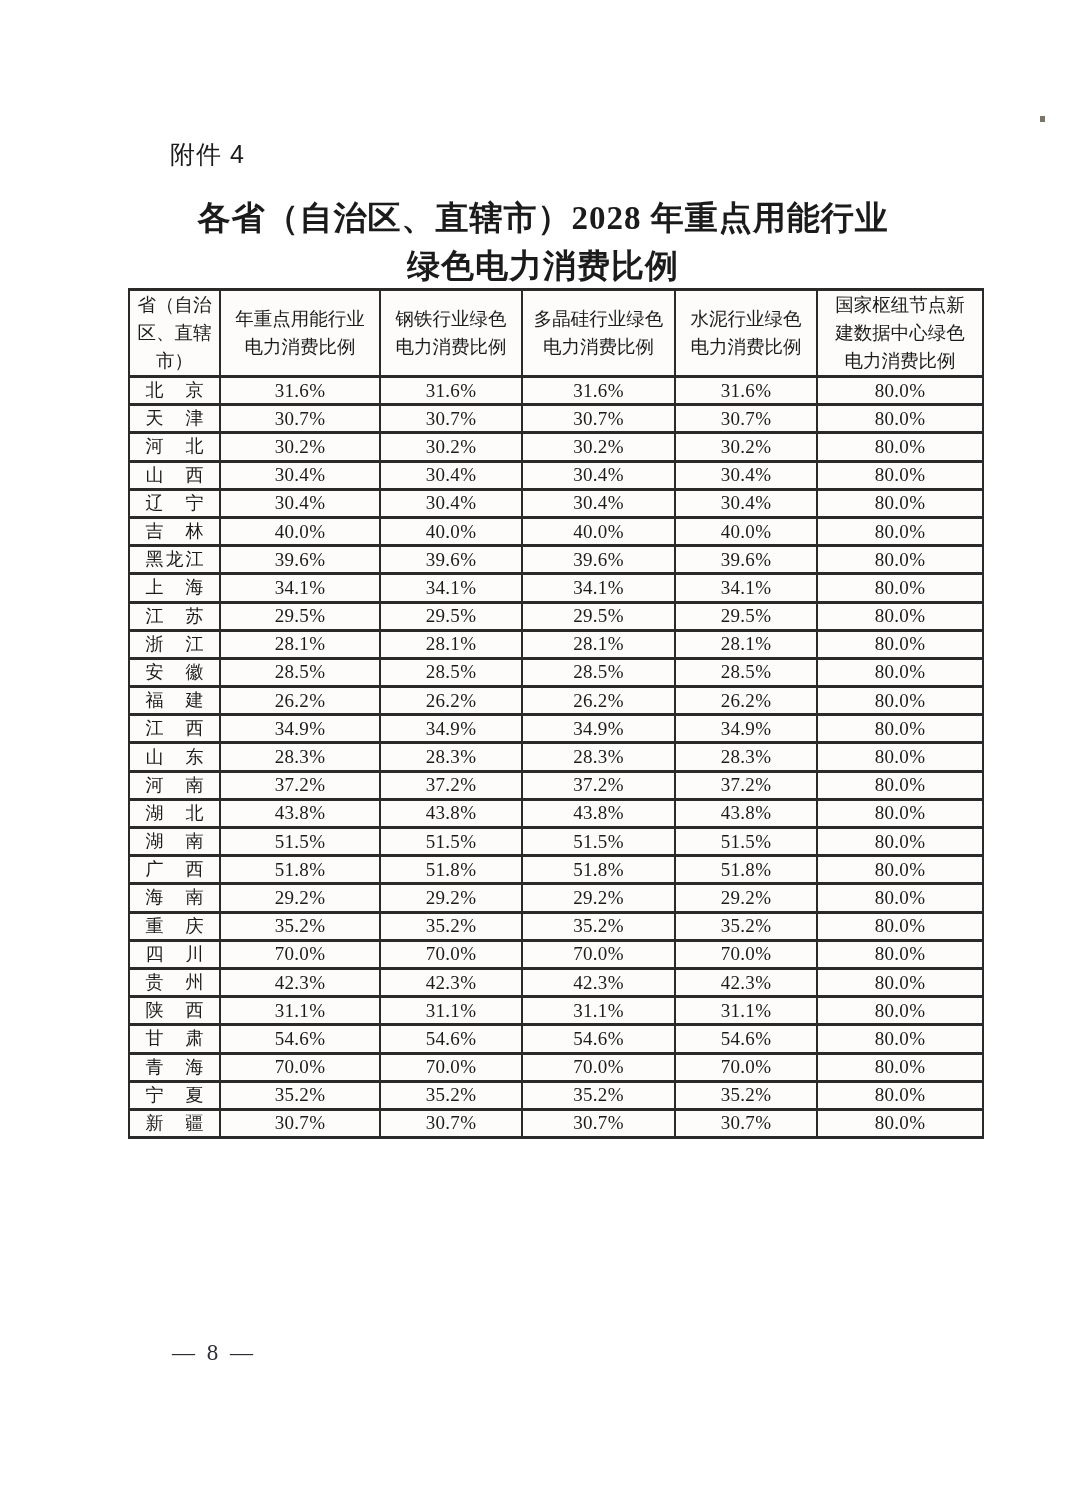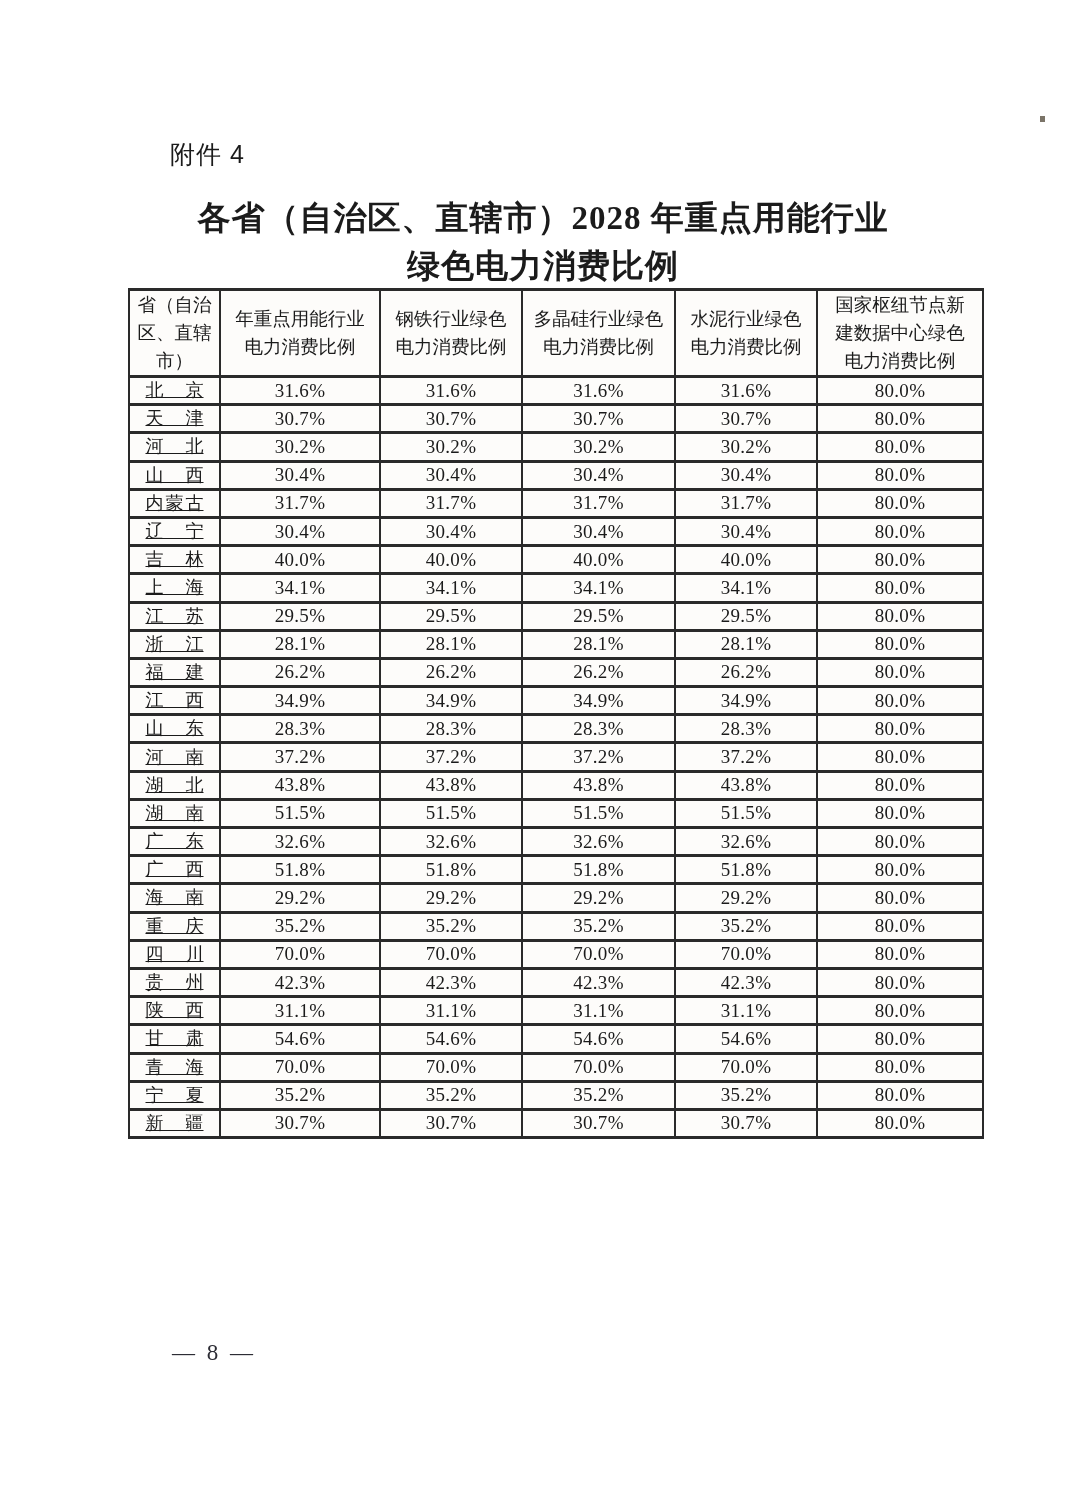--- a/index.html
+++ b/index.html
@@ -72,21 +72,20 @@
   }
   .gp-table td.prov {
     font-size: 18px;
   }
   .prov-inner {
     display: inline-block;
     width: 58px;
     text-align: justify;
     text-align-last: justify;
     line-height: 1.1;
-    text-decoration: underline;
   }
   .gp-table td.val {
     font-size: 19px;
     letter-spacing: 0.3px;
   }
   .page-number {
     position: absolute;
     left: 172px;
     top: 1340px;
     font-size: 23px;
@@ -176,50 +175,50 @@
         <span class="prov-inner">山西</span>
       </td>
     <td class="val">30.4%</td>
           <td class="val">30.4%</td>
           <td class="val">30.4%</td>
           <td class="val">30.4%</td>
           <td class="val">80.0%</td>
         </tr>
         <tr>
       <td class="prov">
-        <span class="prov-inner">内蒙古</span>
-      </td>
-    <td class="val">31.7%</td>
-          <td class="val">31.7%</td>
-          <td class="val">31.7%</td>
-          <td class="val">31.7%</td>
-          <td class="val">80.0%</td>
-        </tr>
-        <tr>
-      <td class="prov">
         <span class="prov-inner">辽宁</span>
       </td>
     <td class="val">30.4%</td>
           <td class="val">30.4%</td>
           <td class="val">30.4%</td>
           <td class="val">30.4%</td>
           <td class="val">80.0%</td>
         </tr>
         <tr>
       <td class="prov">
         <span class="prov-inner">吉林</span>
       </td>
     <td class="val">40.0%</td>
           <td class="val">40.0%</td>
           <td class="val">40.0%</td>
           <td class="val">40.0%</td>
           <td class="val">80.0%</td>
         </tr>
         <tr>
       <td class="prov">
+        <span class="prov-inner">黑龙江</span>
+      </td>
+    <td class="val">39.6%</td>
+          <td class="val">39.6%</td>
+          <td class="val">39.6%</td>
+          <td class="val">39.6%</td>
+          <td class="val">80.0%</td>
+        </tr>
+        <tr>
+      <td class="prov">
         <span class="prov-inner">上海</span>
       </td>
     <td class="val">34.1%</td>
           <td class="val">34.1%</td>
           <td class="val">34.1%</td>
           <td class="val">34.1%</td>
           <td class="val">80.0%</td>
         </tr>
         <tr>
       <td class="prov">
@@ -236,20 +235,30 @@
         <span class="prov-inner">浙江</span>
       </td>
     <td class="val">28.1%</td>
           <td class="val">28.1%</td>
           <td class="val">28.1%</td>
           <td class="val">28.1%</td>
           <td class="val">80.0%</td>
         </tr>
         <tr>
       <td class="prov">
+        <span class="prov-inner">安徽</span>
+      </td>
+    <td class="val">28.5%</td>
+          <td class="val">28.5%</td>
+          <td class="val">28.5%</td>
+          <td class="val">28.5%</td>
+          <td class="val">80.0%</td>
+        </tr>
+        <tr>
+      <td class="prov">
         <span class="prov-inner">福建</span>
       </td>
     <td class="val">26.2%</td>
           <td class="val">26.2%</td>
           <td class="val">26.2%</td>
           <td class="val">26.2%</td>
           <td class="val">80.0%</td>
         </tr>
         <tr>
       <td class="prov">
@@ -296,30 +305,20 @@
         <span class="prov-inner">湖南</span>
       </td>
     <td class="val">51.5%</td>
           <td class="val">51.5%</td>
           <td class="val">51.5%</td>
           <td class="val">51.5%</td>
           <td class="val">80.0%</td>
         </tr>
         <tr>
       <td class="prov">
-        <span class="prov-inner">广东</span>
-      </td>
-    <td class="val">32.6%</td>
-          <td class="val">32.6%</td>
-          <td class="val">32.6%</td>
-          <td class="val">32.6%</td>
-          <td class="val">80.0%</td>
-        </tr>
-        <tr>
-      <td class="prov">
         <span class="prov-inner">广西</span>
       </td>
     <td class="val">51.8%</td>
           <td class="val">51.8%</td>
           <td class="val">51.8%</td>
           <td class="val">51.8%</td>
           <td class="val">80.0%</td>
         </tr>
         <tr>
       <td class="prov">

